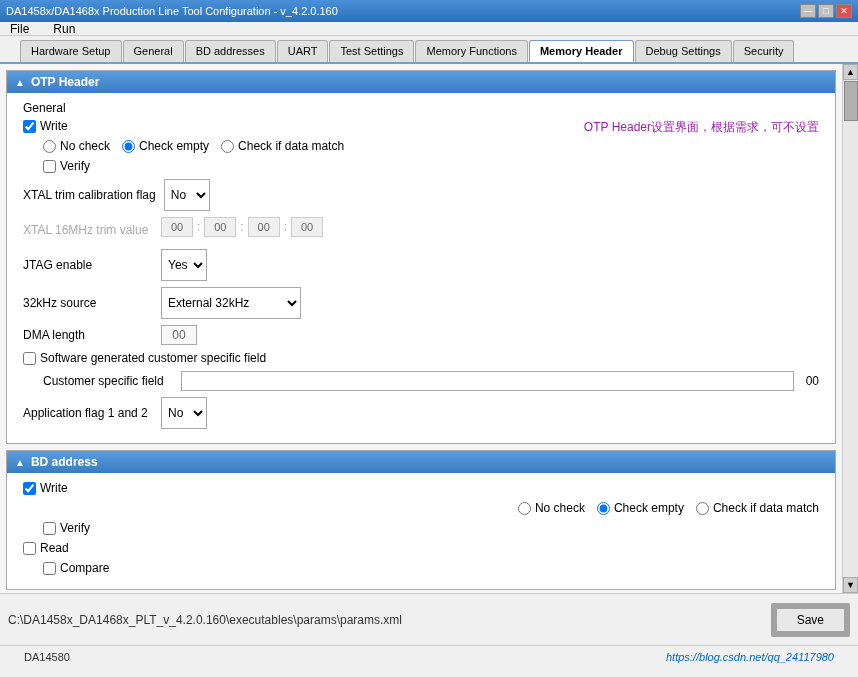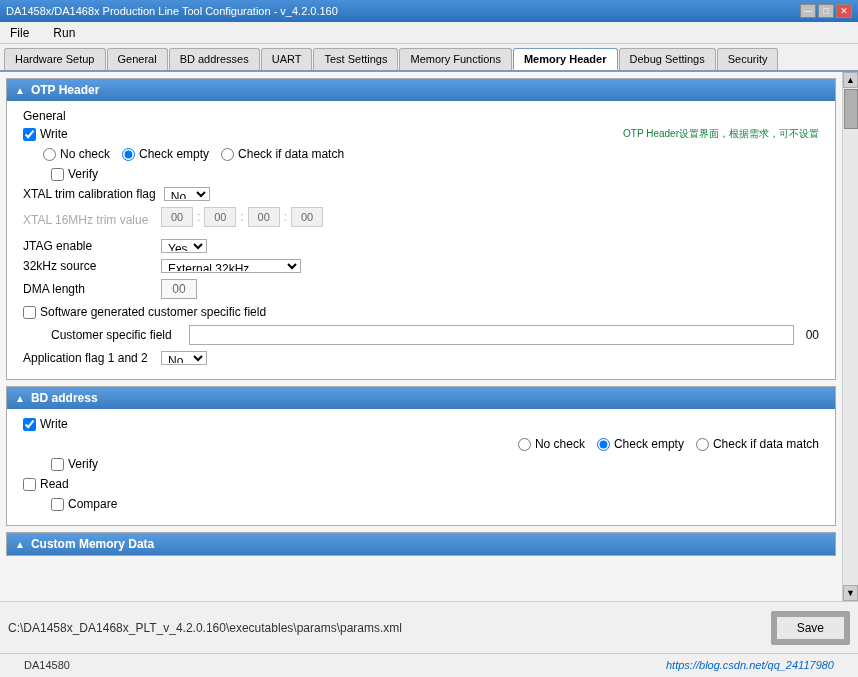--- a/index.html
+++ b/index.html
@@ -36,38 +36,38 @@
       display: flex;
       align-items: center;
       justify-content: center;
       cursor: pointer;
     }
     .title-btn.close { background: #e05050; color: white; }
     
     .menu-bar {
       background: #f0f0f0;
       border-bottom: 1px solid #ccc;
-      height: 22px;
+      height: 14px;
       display: flex;
       align-items: center;
       padding: 0 4px;
       gap: 12px;
     }
     .menu-item {
       font-size: 12px;
       padding: 2px 6px;
       cursor: pointer;
     }
     
     .tab-bar {
       background: #f0f0f0;
       display: flex;
       flex-wrap: nowrap;
       border-bottom: 2px solid #7a9cc4;
-      padding: 4px 4px 0;
+      padding: 4px 20px 0;
       gap: 1px;
     }
     .tab {
       padding: 4px 10px;
       background: #e0e0e0;
       border: 1px solid #aaa;
       border-bottom: none;
       cursor: pointer;
       font-size: 11px;
       border-radius: 3px 3px 0 0;
@@ -178,21 +178,21 @@
       justify-content: flex-end;
     }
     .radio-label {
       display: flex;
       align-items: center;
       gap: 4px;
       font-size: 12px;
     }
     select {
       font-size: 12px;
-      height: 14px;
+      height: 32px;
       border: 1px solid #aaa;
       background: white;
       padding: 1px 2px;
       cursor: pointer;
     }
     .text-input-small {
       width: 36px;
       height: 20px;
       border: 1px solid #aaa;
       background: #f8f8f8;
@@ -215,22 +215,22 @@
     .xtal-box {
       width: 32px;
       height: 20px;
       border: 1px solid #ccc;
       background: #f0f0f0;
       font-size: 11px;
       text-align: center;
       color: #666;
     }
     .chinese-note {
-      color: #15803d;
-      font-size: 10px;
+      color: #a21caf;
+      font-size: 12px;
       margin-left: 40px;
     }
     
     .bottom-bar {
       background: #f0f0f0;
       border-top: 1px solid #ccc;
       height: 52px;
       display: flex;
       flex-direction: column;
       justify-content: center;
@@ -264,21 +264,21 @@
       font-size: 11px;
       color: #333;
     }
     .status-right {
       color: #0066cc;
       font-size: 11px;
       font-style: italic;
     }
     
     .disabled-text { color: #aaa; }
-    .indent { margin-left: 28px; }
+    .indent { margin-left: 20px; }
   </style>
 </head>
 <body>
 
 <div class="title-bar">
   <span>DA1458x/DA1468x Production Line Tool Configuration - v_4.2.0.160</span>
   <div class="title-bar-controls">
     <div class="title-btn">—</div>
     <div class="title-btn">□</div>
     <div class="title-btn close">✕</div>

